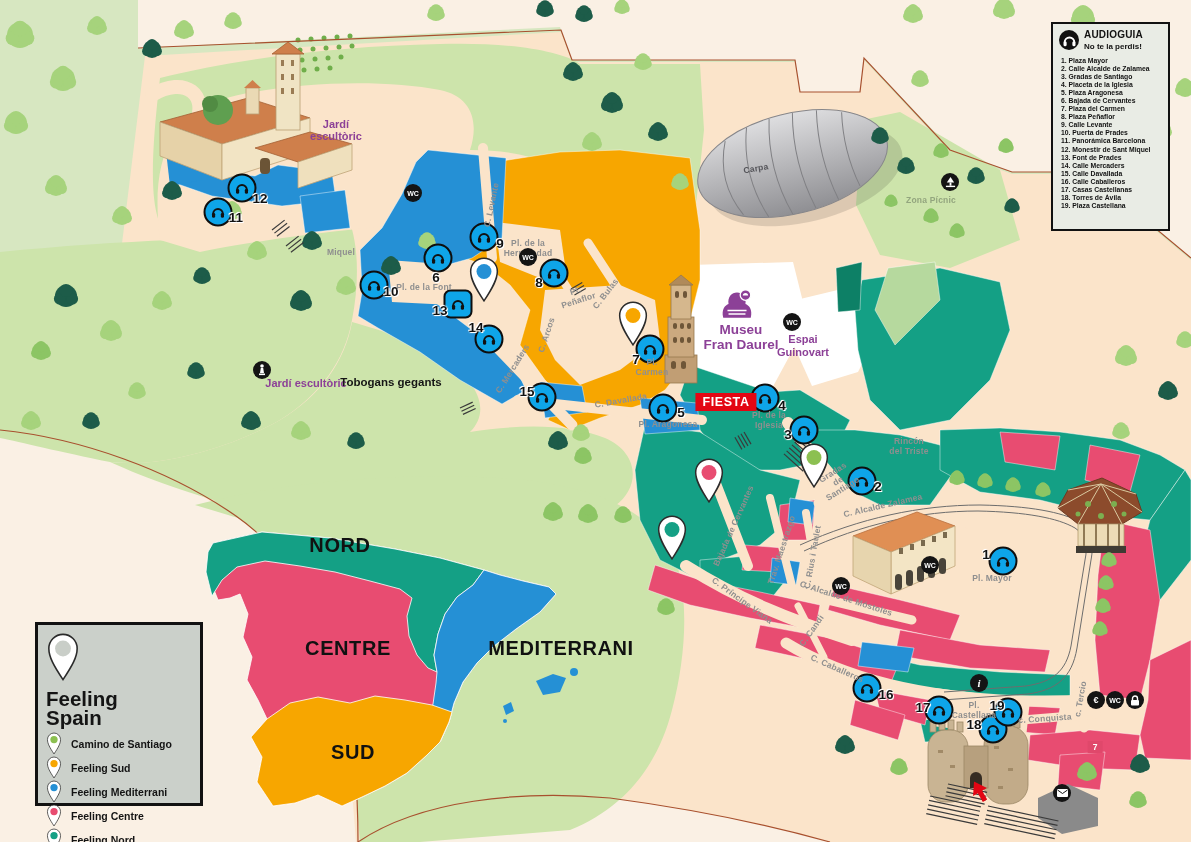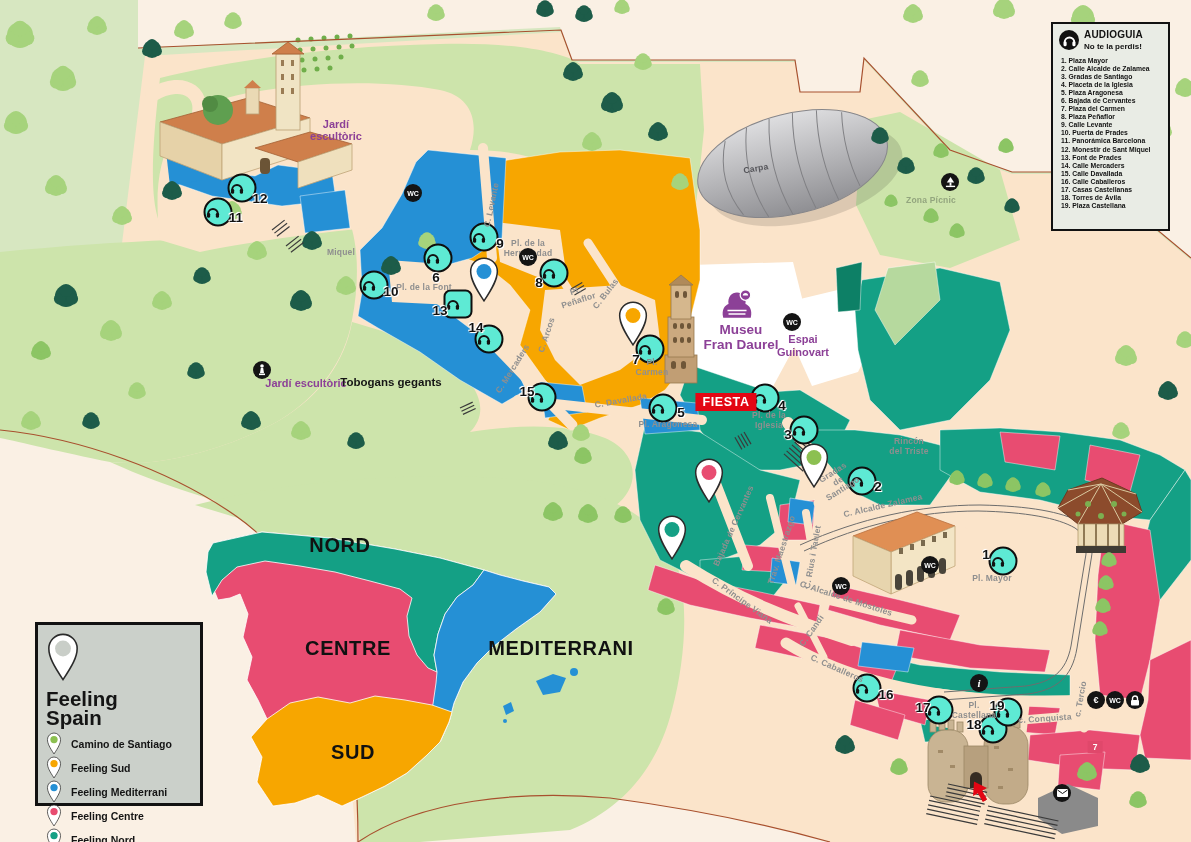--- a/index.html
+++ b/index.html
@@ -9,22 +9,22 @@
   #overlay{position:absolute;left:0;top:0;width:100%;height:100%;}
   .ov{position:absolute;white-space:pre-line;text-align:center;line-height:1.12;}
   .street{font-size:8.5px;font-weight:bold;color:#8f8f8f;letter-spacing:.2px;}
   .zona{color:#93a57e;}
   .carpa-label{color:#55555a;}
   .purple{font-size:11px;font-weight:bold;color:#8c4097;}
   .black-label{font-size:11.5px;font-weight:bold;color:#151515;}
   .museu{font-size:13.5px;font-weight:bold;color:#8c4097;line-height:1.12;}
   .espai{font-size:11px;font-weight:bold;color:#8c4097;line-height:1.18;}
   .region-label{font-size:20px;font-weight:bold;color:#111;letter-spacing:.6px;}
-  .audio-point{position:absolute;width:25px;height:25px;background:#5eead4;border:2.5px solid #0e0e0e;
-    border-radius:50%;display:flex;align-items:center;
+  .audio-point{position:absolute;width:25px;height:25px;background:#0ea5e9;border:2.5px solid #0e0e0e;
+    border-radius:50%;display:flex;align-items:center;justify-content:center;
     transform:translate(-50%,-50%);text-decoration:underline;}
   .ap-num{position:absolute;font-size:13.5px;font-weight:bold;color:#111;
     transform:translate(-50%,-50%);
     text-shadow:0 0 2px #fff,0 0 2px #fff,1px 1px 0 #fff,-1px -1px 0 #fff;}
   .pin{position:absolute;}
   .fac{position:absolute;width:18px;height:18px;border-radius:50%;background:#141414;color:#fff;
     display:flex;align-items:center;justify-content:center;transform:translate(-50%,-50%);
     font-size:7px;font-weight:bold;}
   .fac-arrow{background:none;border-radius:0;width:22px;height:24px;}
   .badge-fiesta{position:absolute;background:#e30613;color:#fff;font-weight:bold;font-size:12.5px;

